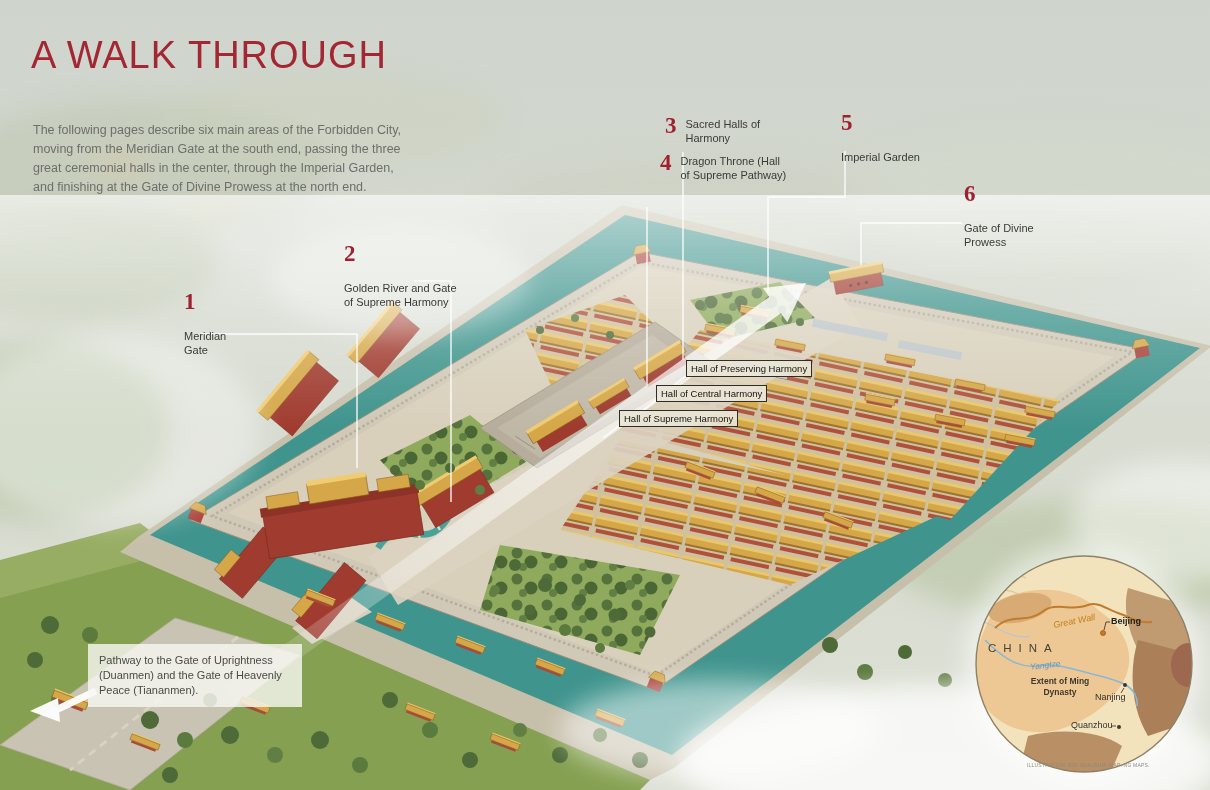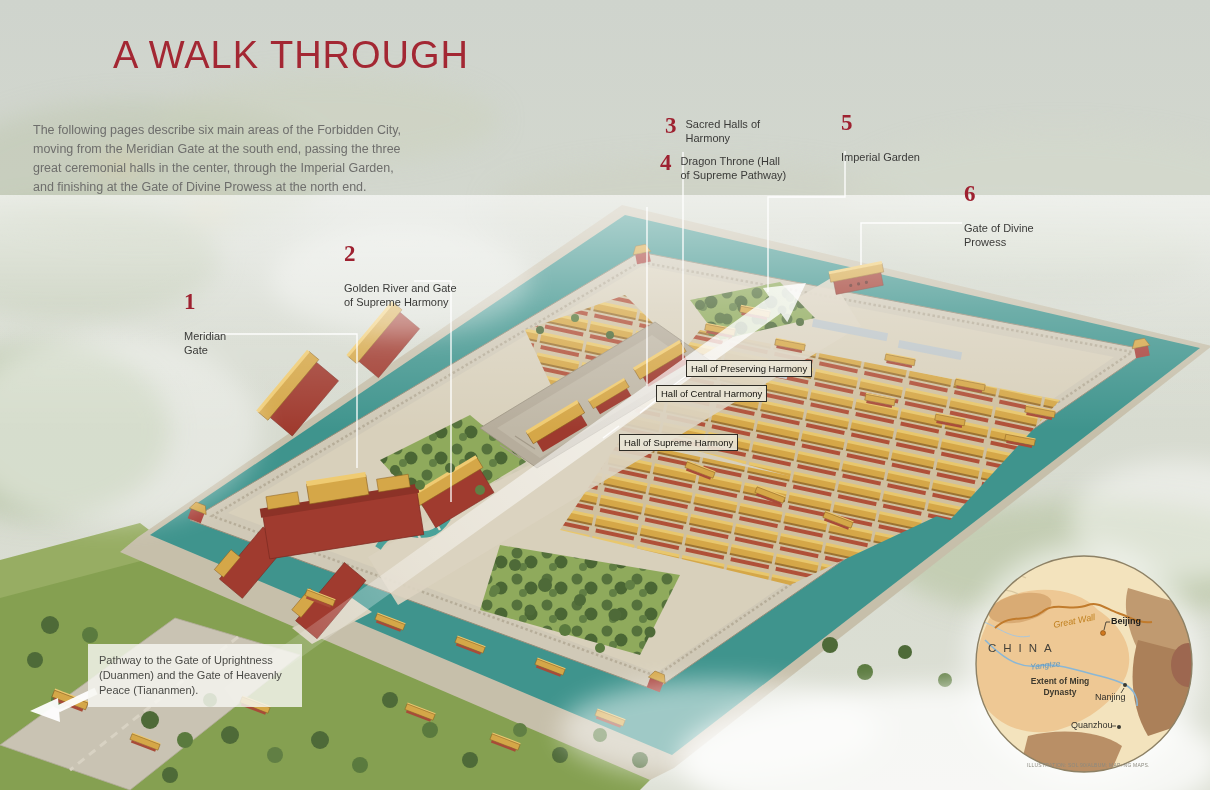--- a/index.html
+++ b/index.html
@@ -2,21 +2,21 @@
 <html><head>
 <meta charset="utf-8">
 <style>
   html,body{margin:0;padding:0;background:#e8eae2;}
   #stage{position:relative;width:1210px;height:790px;overflow:hidden;
          font-family:"Liberation Sans",sans-serif;background:#d2d7cf;}
   #stage svg.scene{position:absolute;left:0;top:0;}
   .abs{position:absolute;}
   
   .title{left:31px;top:36px;width:520px;color:#A32733;
-         font-size:38px;line-height:39px;letter-spacing:1px;font-weight:400;text-align:center;}
+         font-size:38px;line-height:39px;letter-spacing:1px;font-weight:400;}
   .intro{left:33px;top:121px;width:372px;color:#6e6e6c;
          font-size:12.5px;line-height:19px;}
   
   .callout{color:#3a3a38;font-size:11px;line-height:14px;}
   .co-num{font-family:"Liberation Serif",serif;font-weight:bold;
           font-size:23px;line-height:22px;color:#9E2130;display:block;}
   .co-row{display:flex;gap:9px;}
   .co-row .co-num{line-height:20px;}
   .co-label{display:block;margin-top:16px;}
   
@@ -373,21 +373,21 @@
   <span class="co-num">5</span>
   <span class="co-label" style="white-space:nowrap;">Imperial Garden</span>
 </div>
 <div class="abs callout" style="left:964px;top:183px;width:85px;">
   <span class="co-num">6</span>
   <span class="co-label">Gate of Divine Prowess</span>
 </div>
 
 <div class="abs hallbox" style="left:686px;top:360px;">Hall of Preserving Harmony</div>
 <div class="abs hallbox" style="left:656px;top:385px;">Hall of Central Harmony</div>
-<div class="abs hallbox" style="left:619px;top:434px;">Hall of Supreme Harmony</div>
+<div class="abs hallbox" style="left:619px;top:410px;">Hall of Supreme Harmony</div>
 
 <div class="abs caption">Pathway to the Gate of Uprightness (Duanmen) and the Gate of Heavenly Peace (Tiananmen).</div>
 
 <div class="abs china">CHINA</div>
 <div class="abs gwall">Great Wall</div>
 <div class="abs yangtze">Yangtze</div>
 <div class="abs extent">Extent of Ming Dynasty</div>
 <div class="abs inset-label beijing">Beijing</div>
 <div class="abs inset-label nanjing">Nanjing</div>
 <div class="abs inset-label quanzhou">Quanzhou</div>

